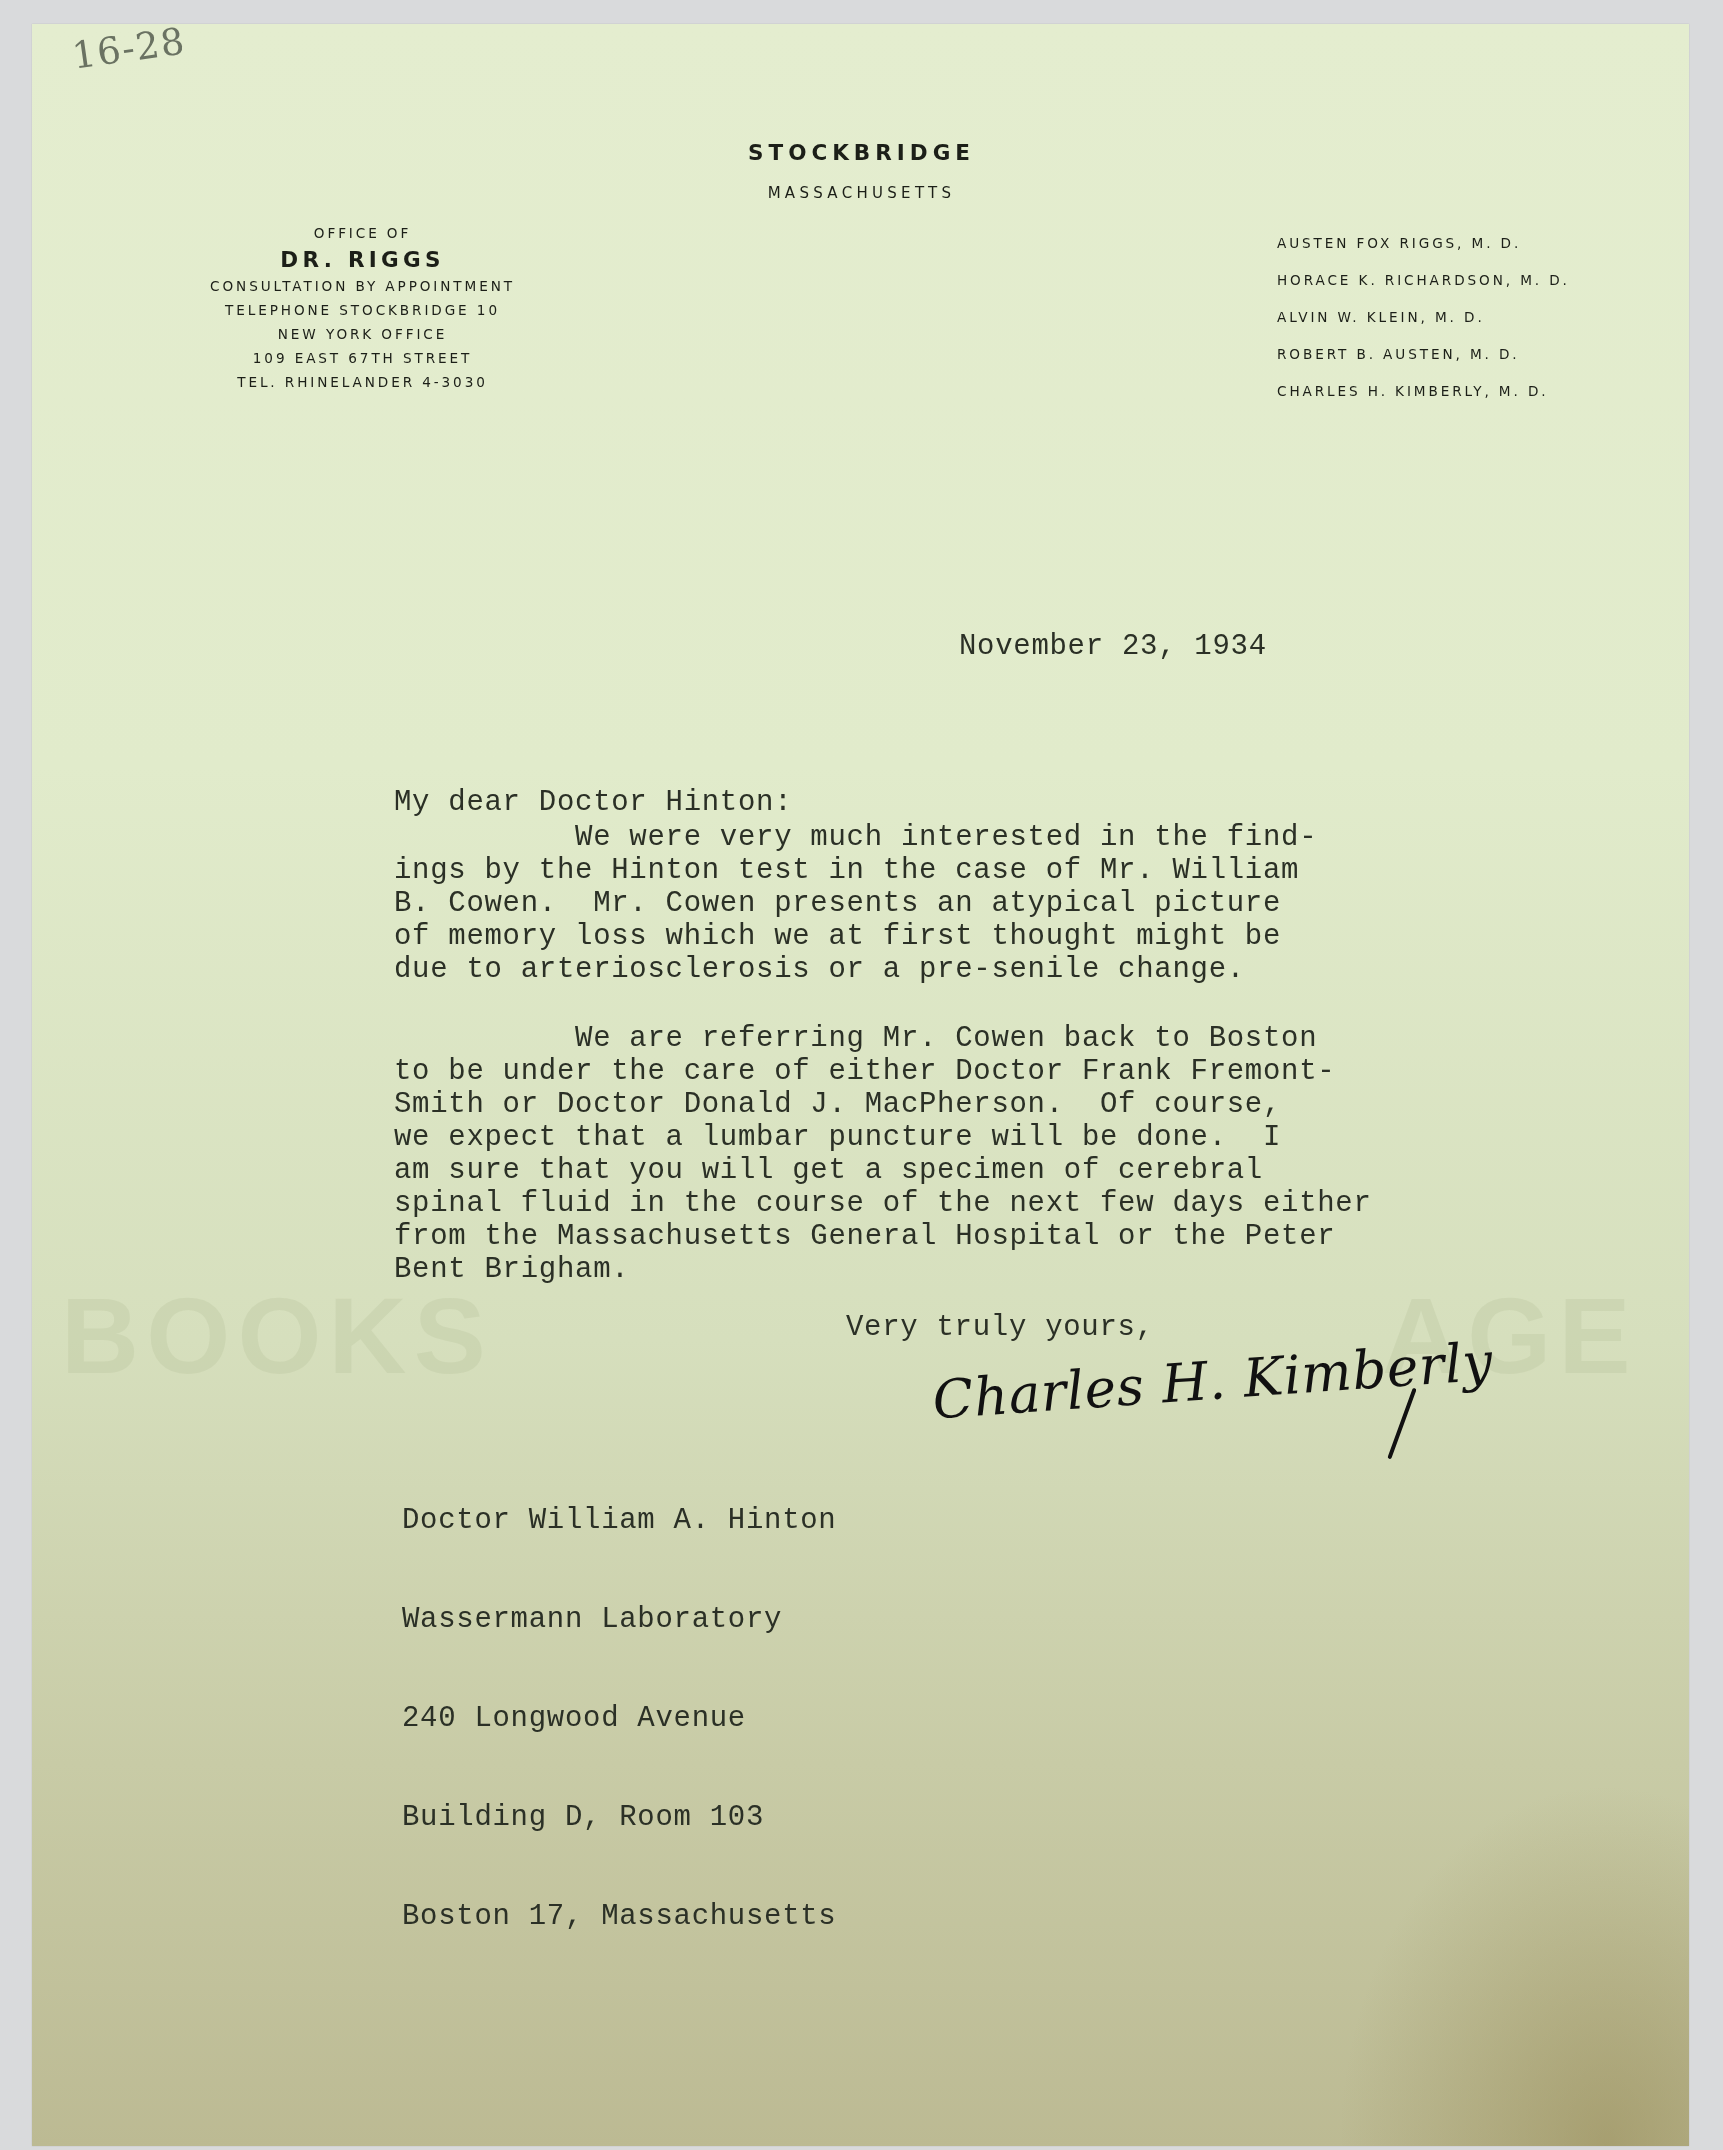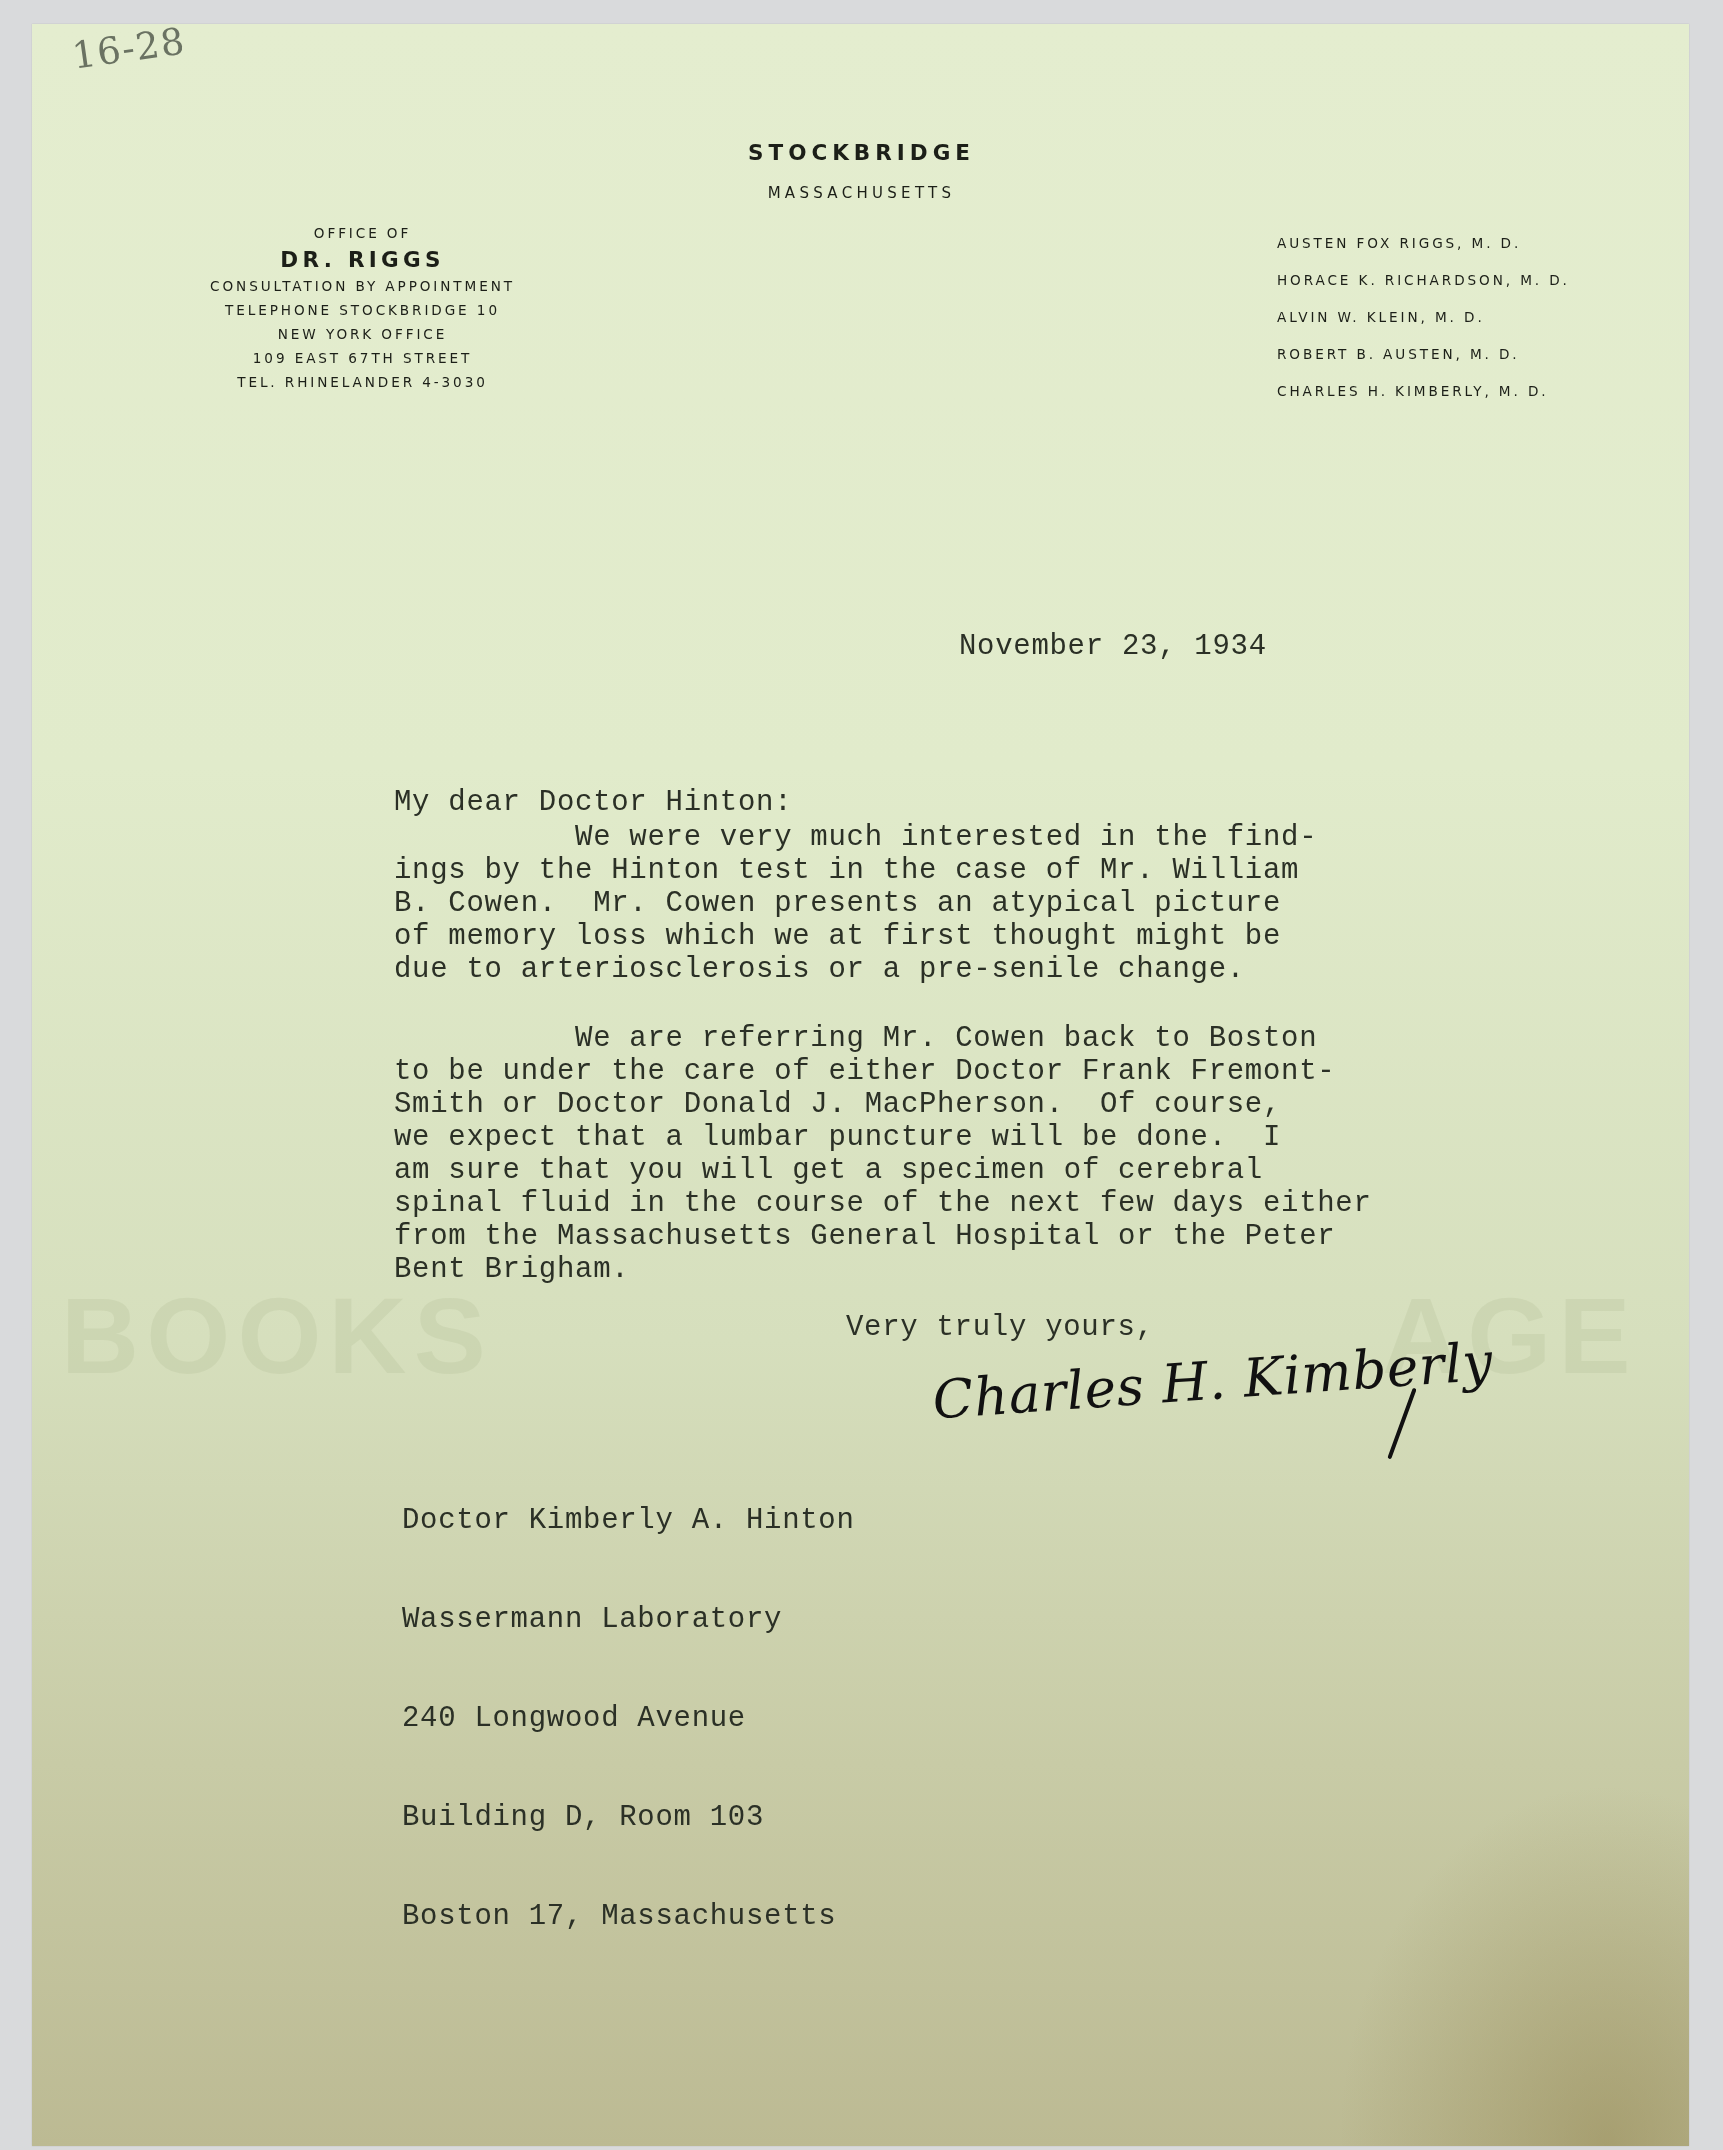--- a/index.html
+++ b/index.html
@@ -91,19 +91,19 @@
 am sure that you will get a specimen of cerebral
 spinal fluid in the course of the next few days either
 from the Massachusetts General Hospital or the Peter
 Bent Brigham.</div>
 <div class="typed closing">Very truly yours,</div>
 
 <div class="signature">Charles H. Kimberly</div>
 <div class="sig-tail"></div>
 
 <div class="typed address">
-  <div>Doctor Kimberly A. Hinton</div>
+  <div>Doctor William A. Hinton</div>
   <div>Wassermann Laboratory</div>
   <div>240 Longwood Avenue</div>
   <div>Building D, Room 103</div>
   <div>Boston 17, Massachusetts</div>
 </div>
 
 
 </body></html>

